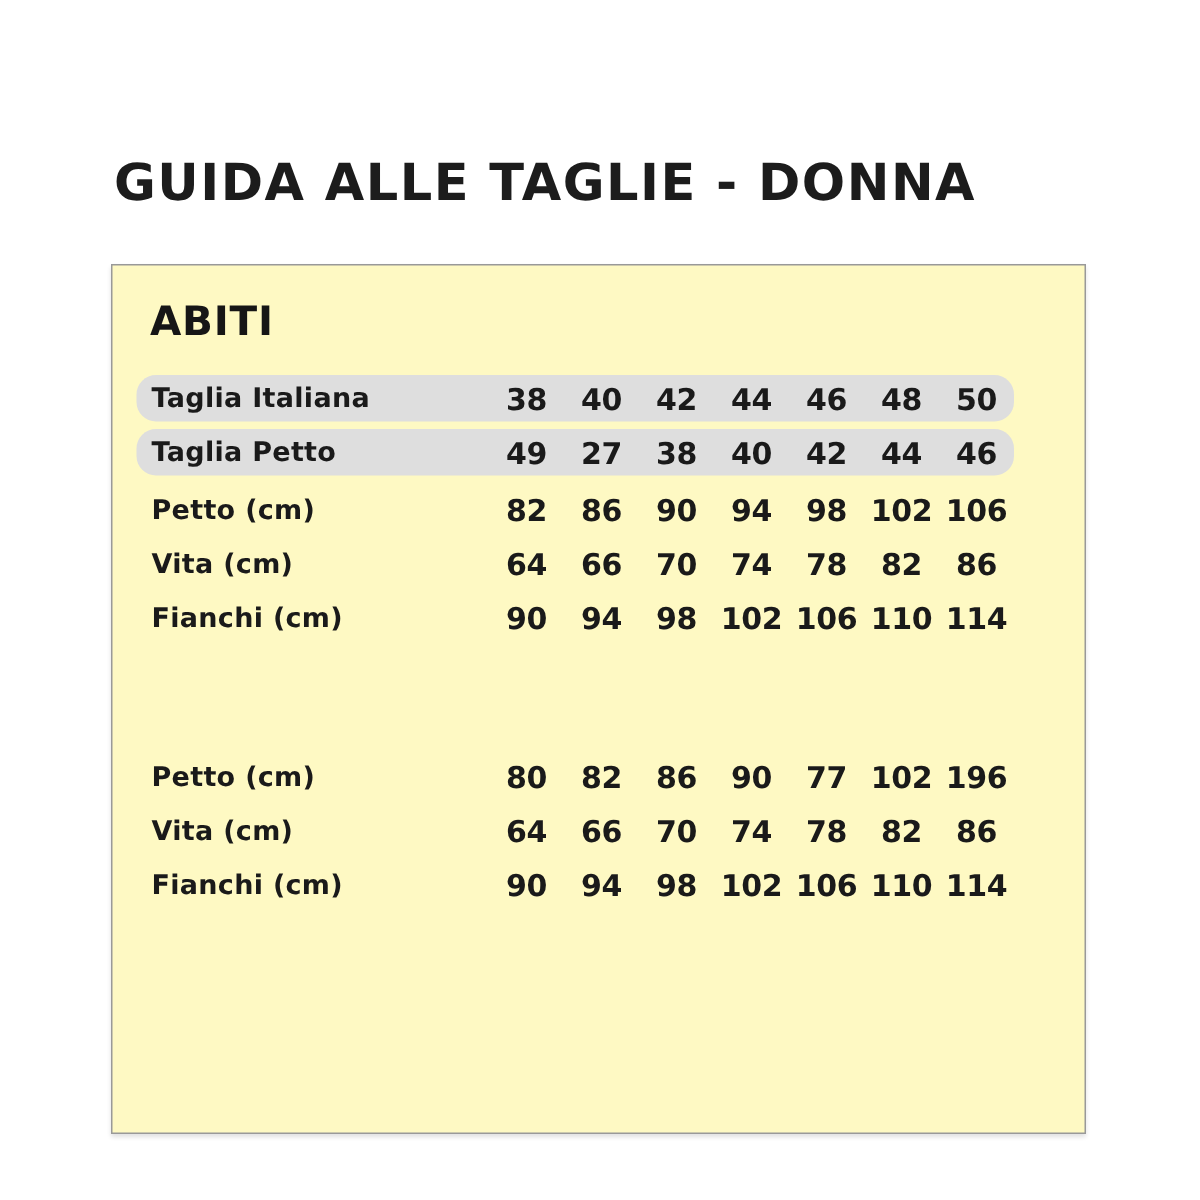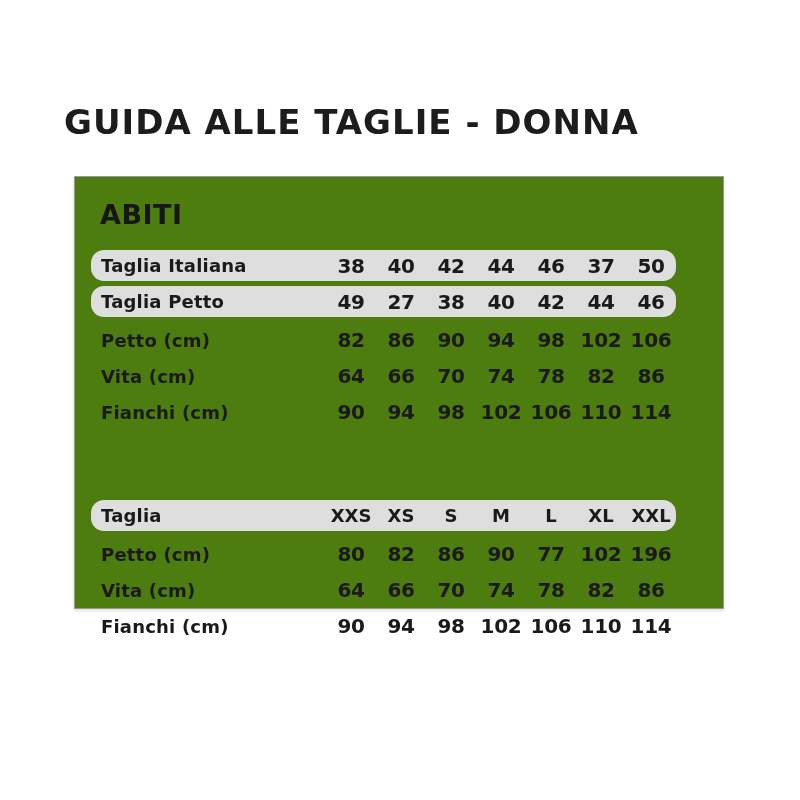--- a/index.html
+++ b/index.html
@@ -14,37 +14,37 @@
   }
   .page {
     position: relative;
     width: 800px;
     height: 800px;
     overflow: hidden;
     background: #ffffff;
   }
   .page-title {
     position: absolute;
-    left: 64px;
+    left: 76px;
     top: 101px;
     margin: 0;
     font-size: 34px;
     line-height: 42px;
     font-weight: 700;
     letter-spacing: 1px;
     color: #1c1c1c;
     white-space: nowrap;
   }
   .card {
     position: absolute;
     left: 74px;
     top: 176px;
     width: 650px;
-    height: 433px;
-    background: #4d7c0f;
+    height: 580px;
+    background: #fef9c3;
     border: 1px solid #999999;
     box-shadow: 0 2px 3px rgba(0,0,0,0.12);
     box-sizing: border-box;
   }
   .card-heading {
     position: absolute;
     left: 25px;
     top: 22px;
     margin: 0;
     font-size: 27px;
@@ -101,21 +101,21 @@
     <h2 class="card-heading">ABITI</h2>
 
     <div class="size-table" id="table-0" style="top:73px">
         <div class="row band">
           <div class="row-label">Taglia Italiana</div>
           <div class="value-cell">38</div>
           <div class="value-cell">40</div>
           <div class="value-cell">42</div>
           <div class="value-cell">44</div>
           <div class="value-cell">46</div>
-          <div class="value-cell">37</div>
+          <div class="value-cell">48</div>
           <div class="value-cell">50</div>
         </div>
         <div class="row band">
           <div class="row-label">Taglia Petto</div>
           <div class="value-cell">49</div>
           <div class="value-cell">27</div>
           <div class="value-cell">38</div>
           <div class="value-cell">40</div>
           <div class="value-cell">42</div>
           <div class="value-cell">44</div>
@@ -147,30 +147,20 @@
           <div class="value-cell">94</div>
           <div class="value-cell">98</div>
           <div class="value-cell">102</div>
           <div class="value-cell">106</div>
           <div class="value-cell">110</div>
           <div class="value-cell">114</div>
         </div>
       </div>
 
     <div class="size-table" id="table-1" style="top:323px">
-        <div class="row band">
-          <div class="row-label">Taglia</div>
-          <div class="value-cell alpha">XXS</div>
-          <div class="value-cell alpha">XS</div>
-          <div class="value-cell alpha">S</div>
-          <div class="value-cell alpha">M</div>
-          <div class="value-cell alpha">L</div>
-          <div class="value-cell alpha">XL</div>
-          <div class="value-cell alpha">XXL</div>
-        </div>
         <div class="row">
           <div class="row-label">Petto (cm)</div>
           <div class="value-cell">80</div>
           <div class="value-cell">82</div>
           <div class="value-cell">86</div>
           <div class="value-cell">90</div>
           <div class="value-cell">77</div>
           <div class="value-cell">102</div>
           <div class="value-cell">196</div>
         </div>

